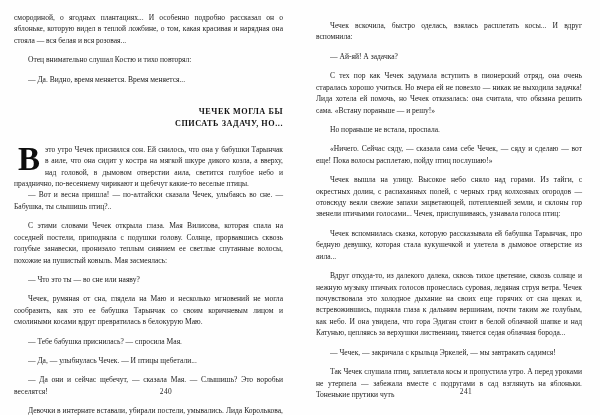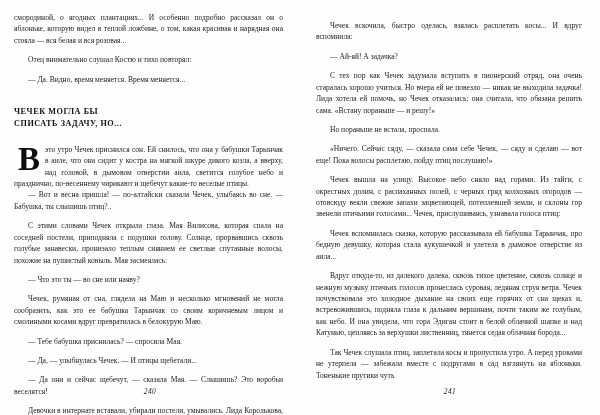--- a/index.html
+++ b/index.html
@@ -44,21 +44,21 @@
 
   .para {
     margin: 0;
     text-indent: 14px;
   }
   .para.no-indent { text-indent: 0; }
   .para.dialogue  { text-indent: 14px; }
 
   .chapter-heading {
     margin: 21px 0 0 0;
-    text-align: left;
+    text-align: right;
     font-size: 8.2px;
     line-height: 11.8px;
     letter-spacing: 0.55px;
     font-weight: bold;
     text-transform: uppercase;
     color: #111111;
   }
   .chapter-heading .line2 { display: block; }
 
   .dropcap-block {
@@ -76,26 +76,25 @@
     margin: 2px 5px 0 4px;
     color: #0d0d0d;
   }
 
   .para + .para { margin-top: 8px; }
 
   .folio {
     position: absolute;
     bottom: 19px;
     width: 100%;
-    left: 0;
+    left: 16px;
     text-align: center;
     font-size: 7.4px;
     letter-spacing: 0.4px;
     color: #262626;
-    font-style: italic;
   }
   .folio-left  { padding-right: 32px; }
   .folio-right { padding-right: 4px; }
 
   .spread-gutter {
     position: absolute;
     left: 300px;
     top: 0;
     width: 1px;
     height: 415px;
@@ -145,19 +144,20 @@
   <div class="page page-right">
     <div class="column-body">
       <p class="para">Чечек вскочила, быстро оделась, взялась расплетать косы... И вдруг вспомнила:</p>
       <p class="para dialogue">— Ай-яй! А задачка?</p>
       <p class="para">С тех пор как Чечек задумала вступить в пионерский отряд, она очень старалась хорошо учиться. Но вчера ей не повезло — никак не выходила задачка! Лида хотела ей помочь, но Чечек отказалась: она считала, что обязана решить сама. «Встану пораньше — и решу!»</p>
       <p class="para">Но пораньше не встала, проспала.</p>
       <p class="para">«Ничего. Сейчас сяду, — сказала сама себе Чечек, — сяду и сделаю — вот еще! Пока волосы расплетаю, пойду птиц послушаю!»</p>
       <p class="para">Чечек вышла на улицу. Высокое небо сняло над горами. Из тайги, с окрестных долин, с распаханных полей, с черных гряд колхозных огородов — отовсюду веяли свежие запахи зацветающей, потеплевшей земли, и склоны гор звенели птичьими голосами... Чечек, прислушиваясь, узнавала голоса птиц:</p>
       <p class="para">Чечек вспомнилась сказка, которую рассказывала ей бабушка Тарынчак, про бедную девушку, которая стала кукушечкой и улетела в дымовое отверстие из аила...</p>
       <p class="para">Вдруг откуда-то, из далекого далека, сквозь тихое цветение, сквозь солнце и нежную музыку птичьих голосов пронеслась суровая, ледяная струя ветра. Чечек почувствовала это холодное дыхание на своих еще горячих от сна щеках и, встревожившись, подняла глаза к дальним вершинам, почти таким же голубым, как небо. И она увидела, что гора Эдиган стоит в белой облачной шапке и над Катунью, цепляясь за верхушки лиственниц, тянется седая облачная борода...</p>
+      <p class="para dialogue">— Чечек, — закричала с крыльца Эркелей, — мы завтракать садимся!</p>
       <p class="para">Так Чечек слушала птиц, заплетала косы и пропустила утро. А перед уроками не утерпела — забежала вместе с подругами в сад взглянуть на яблоньки. Тоненькие прутики чуть</p>
     </div>
 
     <div class="folio folio-right">241</div>
   </div>
 
 </div>
 
 </body></html>

